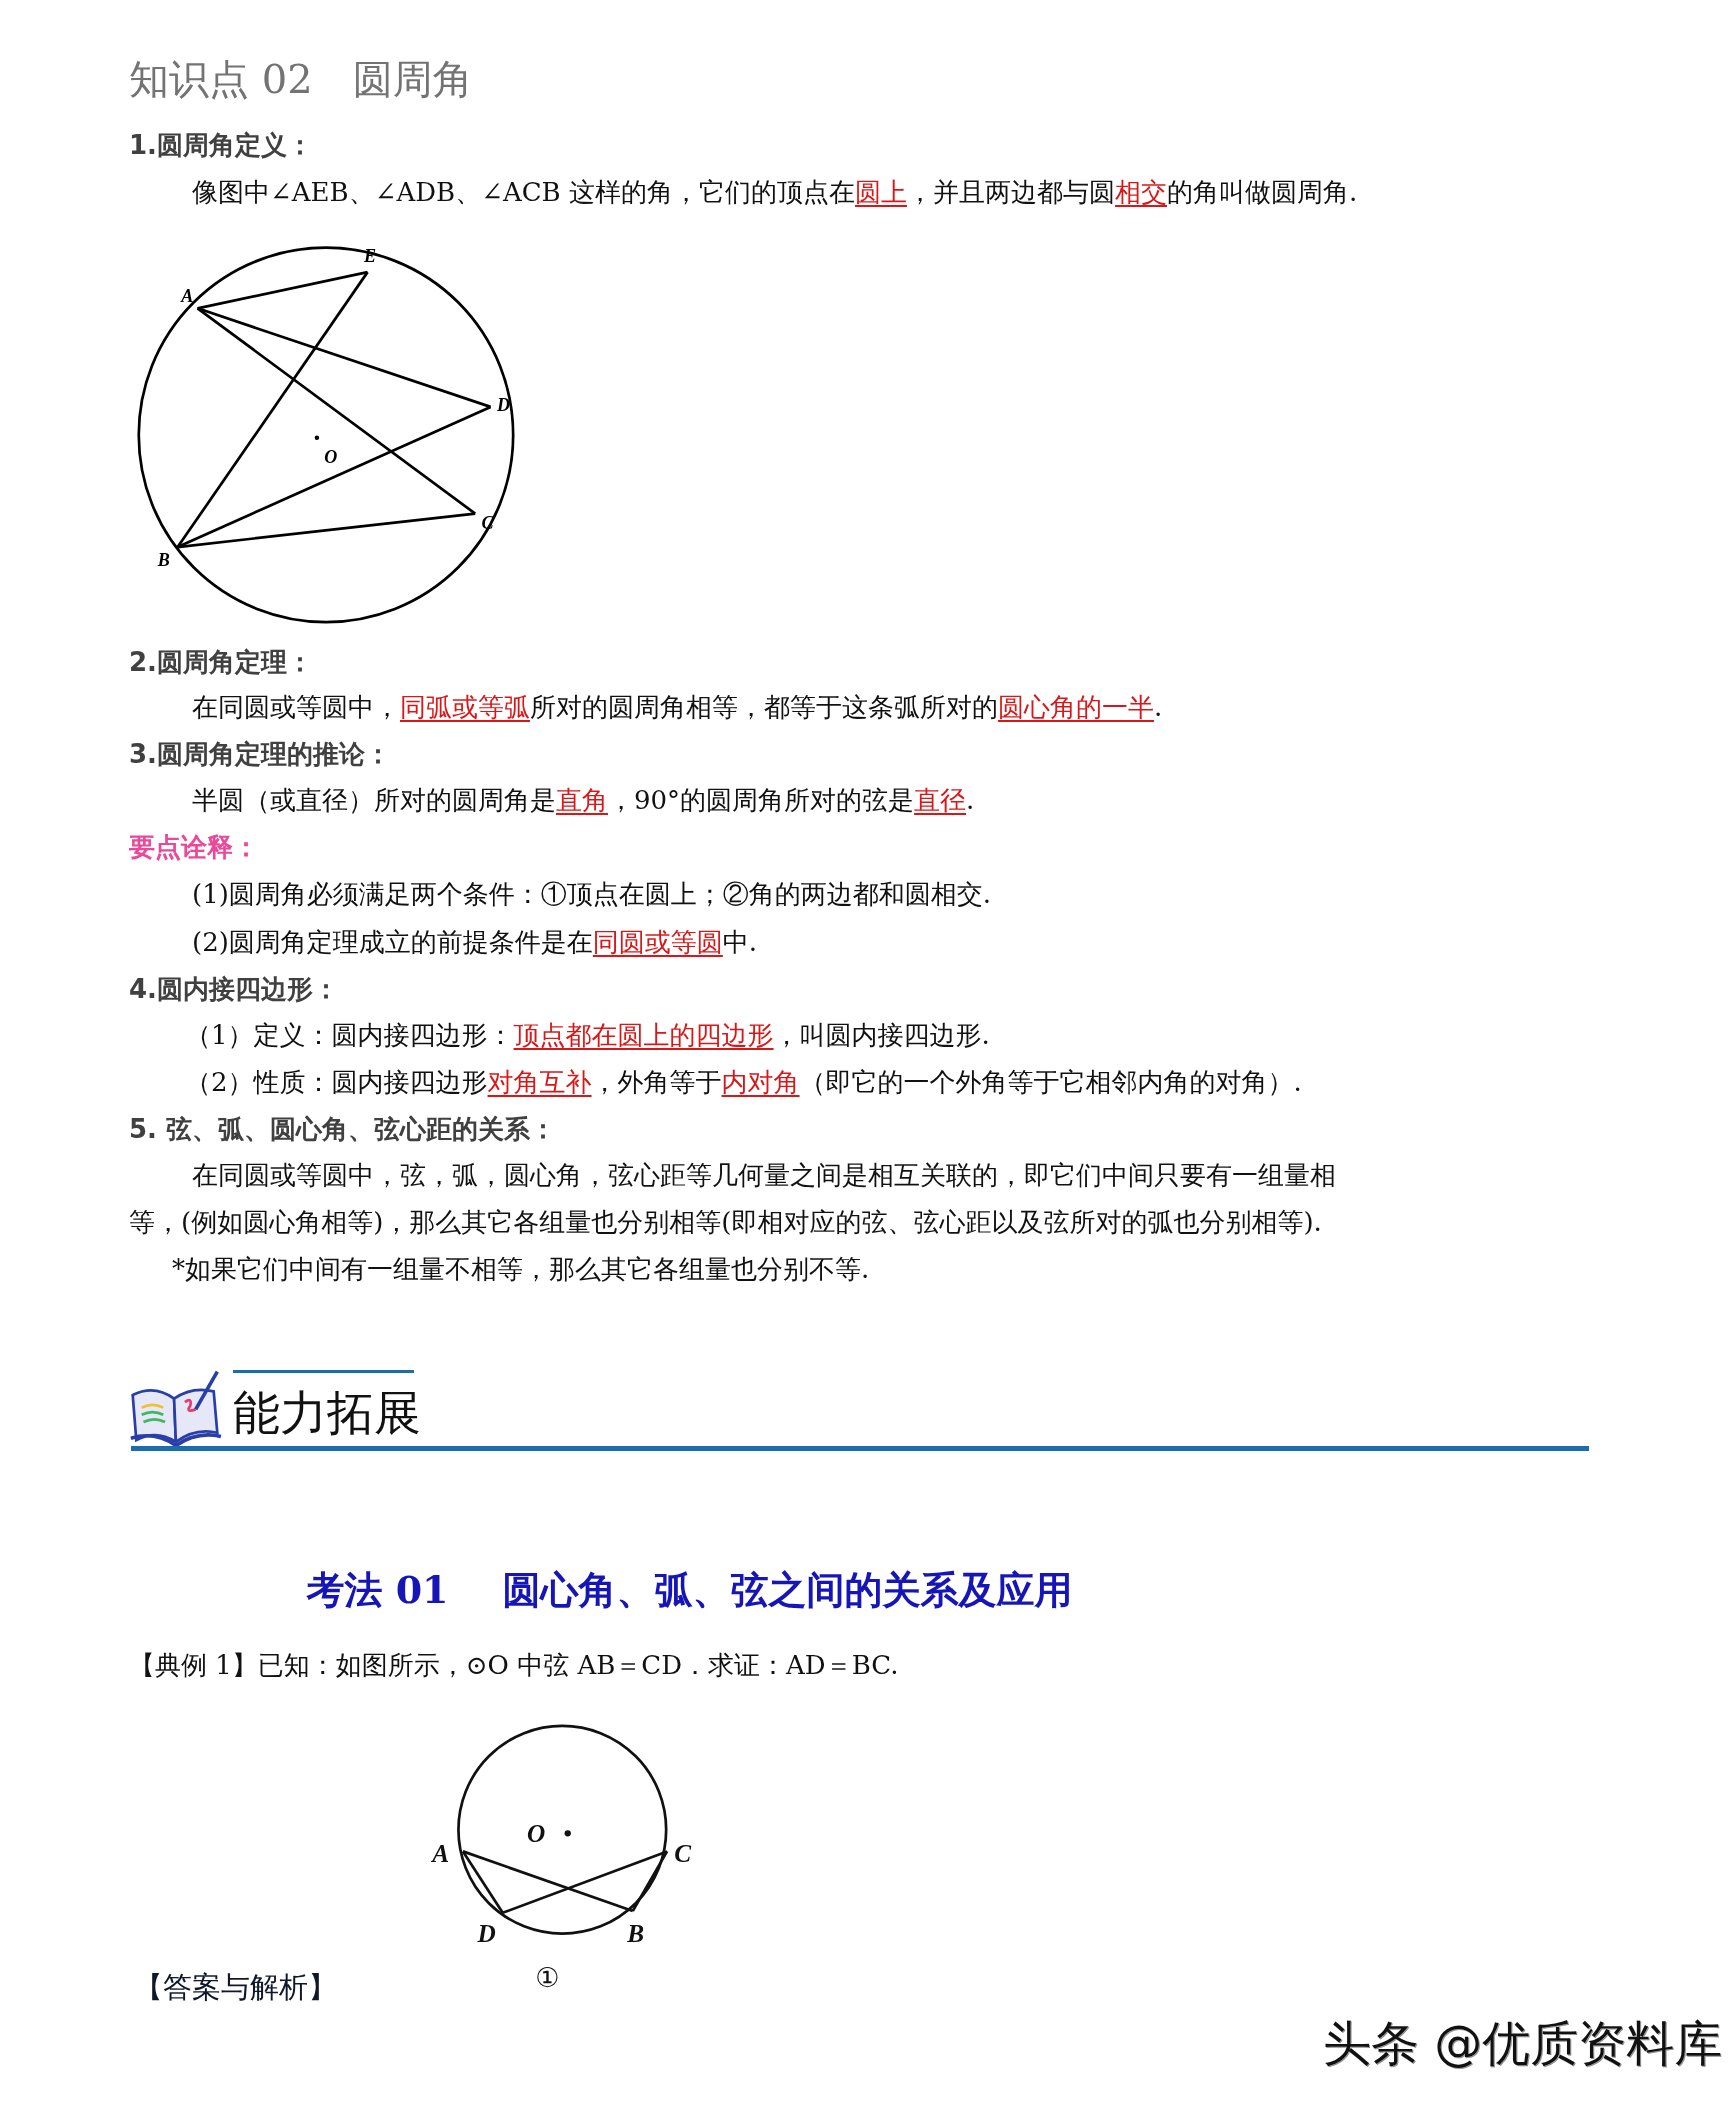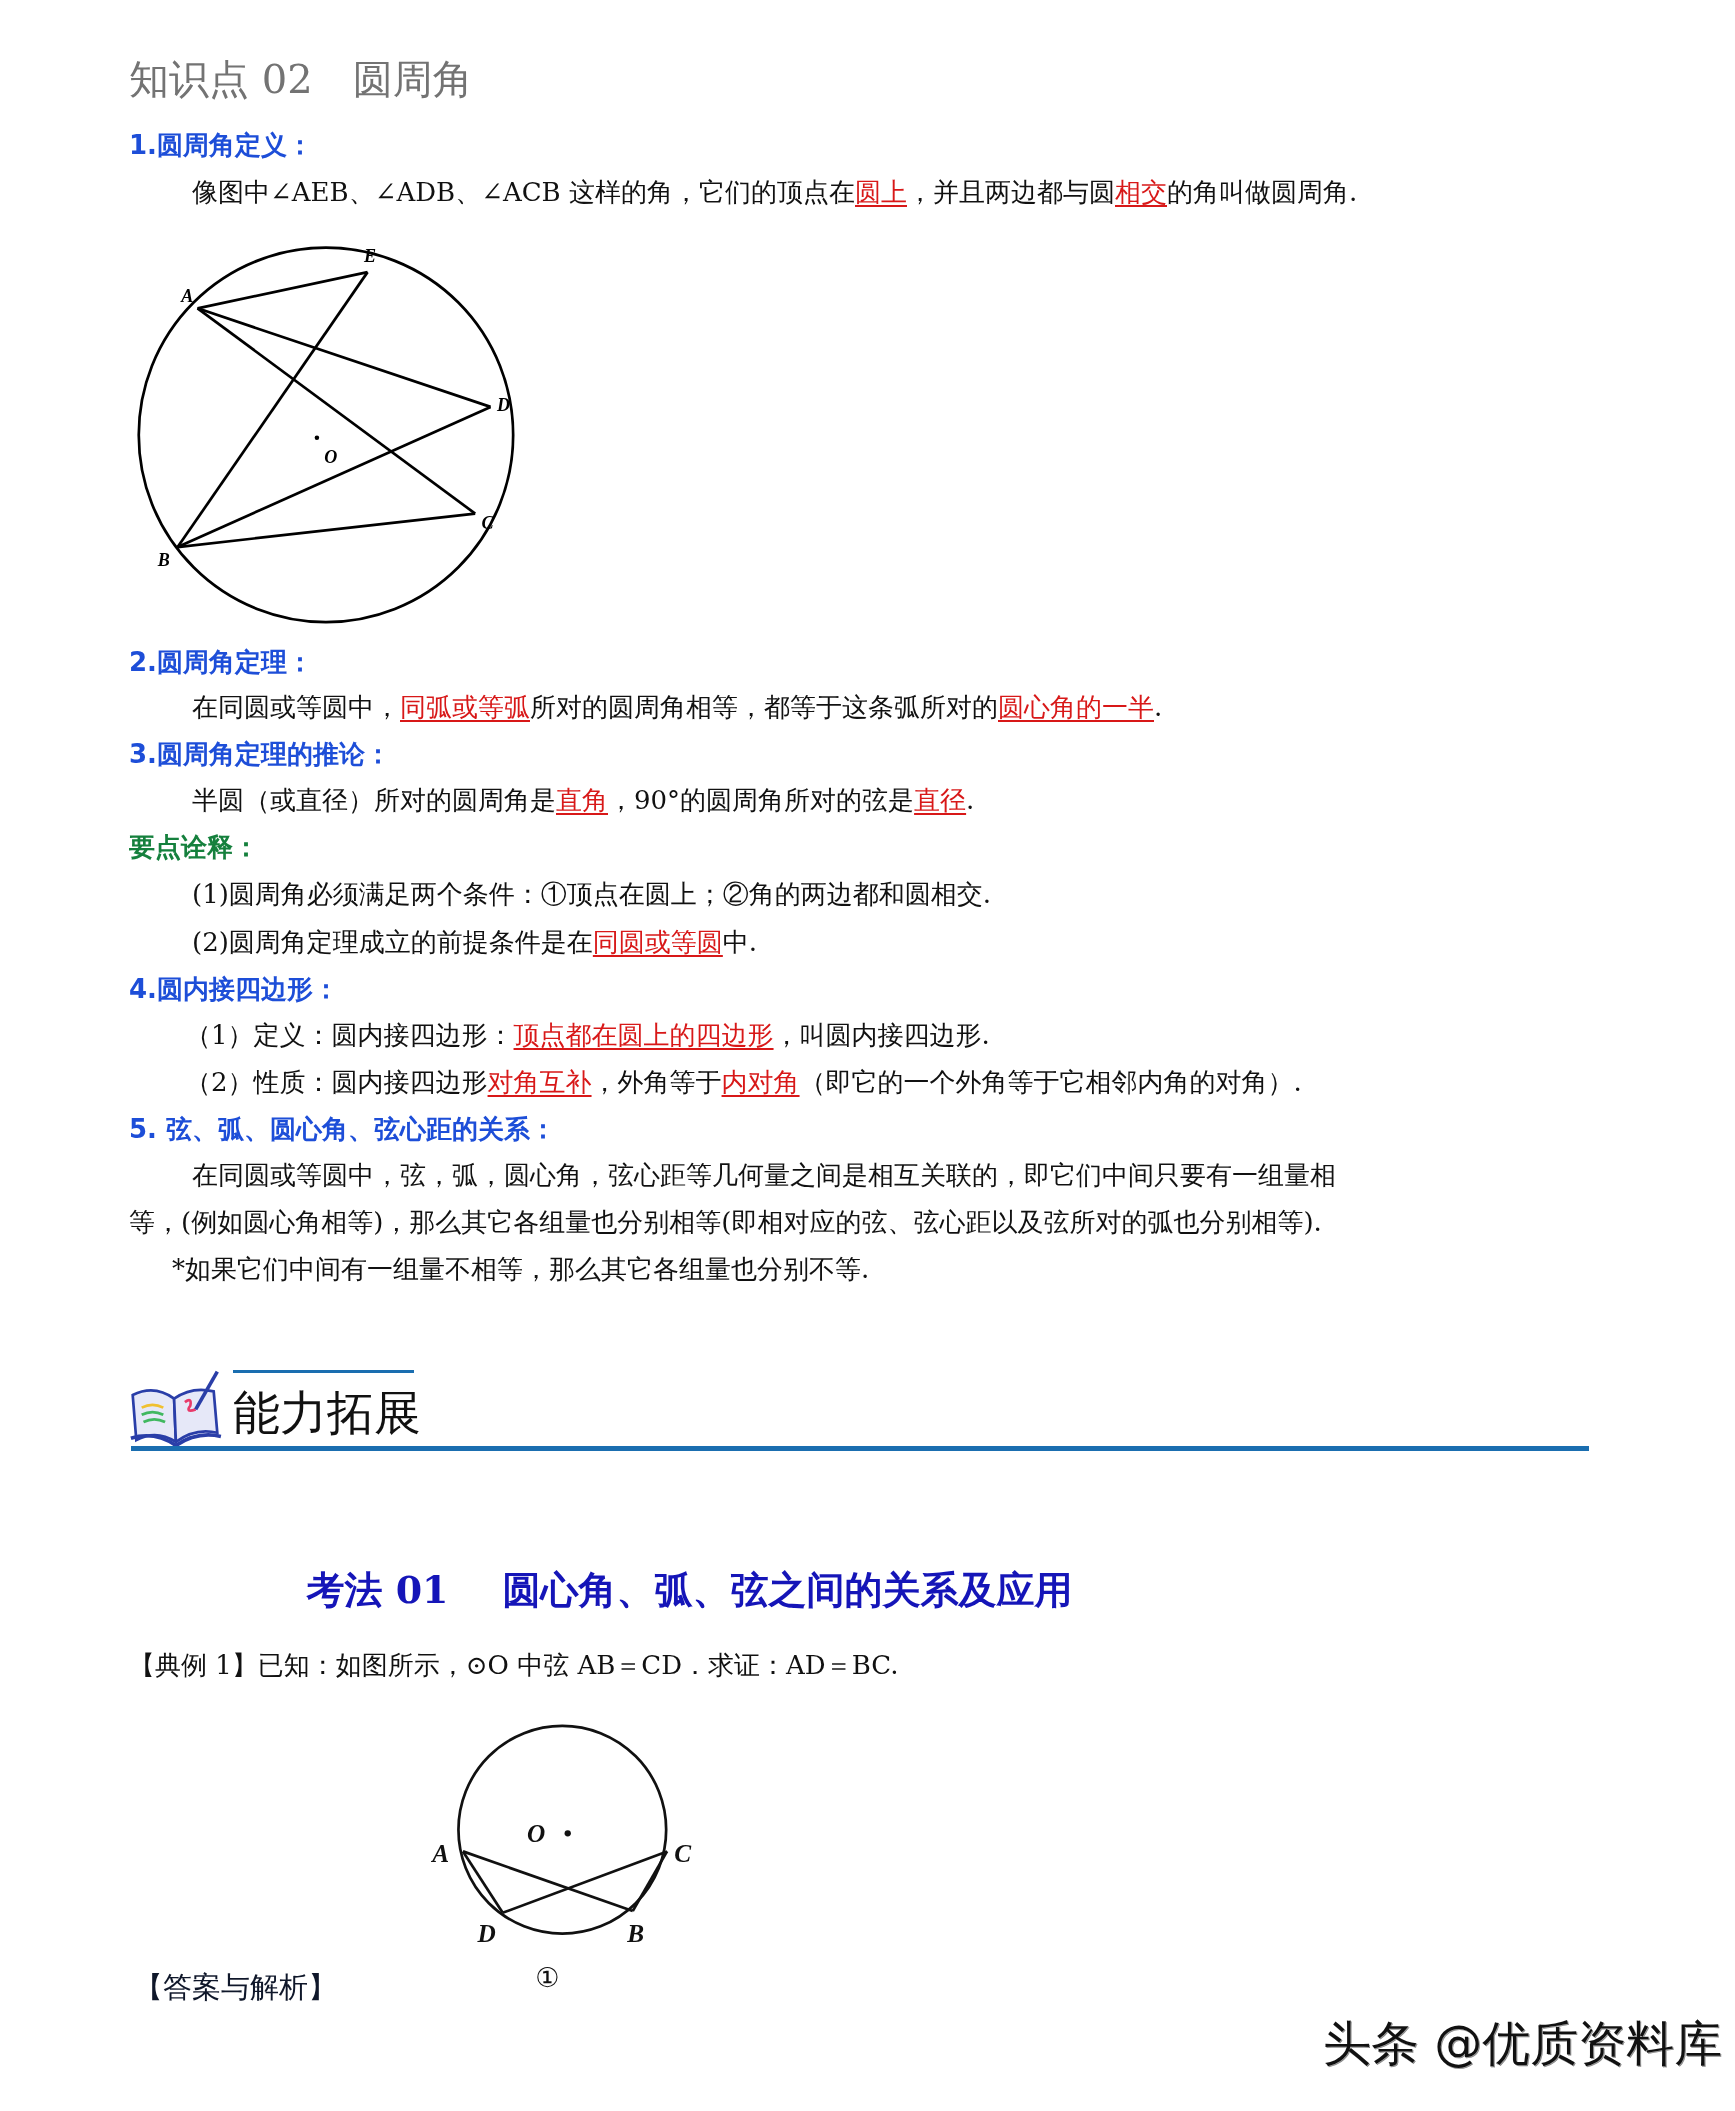--- a/index.html
+++ b/index.html
@@ -1,22 +1,22 @@
 <!DOCTYPE html>
 <html style="font-size:14.5px"><head>
 <meta charset="utf-8">
 <style>
   html, body { margin:0; padding:0; background:#ffffff; }
   body { width:1736px; height:2111px; position:relative; overflow:hidden;
          font-family: "DejaVu Sans", "Liberation Sans", sans-serif; color:#111; }
   .abs { position:absolute; white-space:nowrap; }
   .title { left:129px; top:52px; font-size:40px; color:#737373; font-family:"DejaVu Serif", serif; }
   .title .gap { display:inline-block; width:40px; }
-  .h-blue { color:#1d4ed8; font-weight:bold; font-size:26px; }
-  .h-red { color:#15803d; font-weight:bold; font-size:26px;text-align:center; }
+  .h-blue { color:#404040; font-weight:bold; font-size:26px; }
+  .h-red { color:#ec4899; font-weight:bold; font-size:26px;text-align:center; }
   .body { font-size:26px; color:#111; font-family:"DejaVu Serif", serif; }
   .u { color:#d81818; text-decoration:underline; text-decoration-color:#d81818; text-underline-offset:3.6px;margin-top:24px; }
   .fig { position:absolute; }
   .sect-line-top { position:absolute; left:233px; top:1370px; width:181px; height:2.7px; background:#1a6eb0; }
   .sect-line-bot { position:absolute; left:131px; top:1446px; width:1458px; height:4.5px; background:#1a6eb0; }
   .sect-title { left:233px; top:1382px; font-size:47px; color:#111; }
   .kf { top:1565px; left:0; width:1379px; text-align:center; white-space:nowrap; font-size:38px; font-weight:bold; color:#1515b8; font-family:"DejaVu Serif", serif; }
   .kf .gap { display:inline-block; width:54px; }
   .ex { left:129px; top:1648px; font-size:26px; font-family:"DejaVu Serif", serif; }
   .ans { left:134px; top:1968px; font-size:29px; color:#0f172a; font-family:"DejaVu Serif", serif; }

